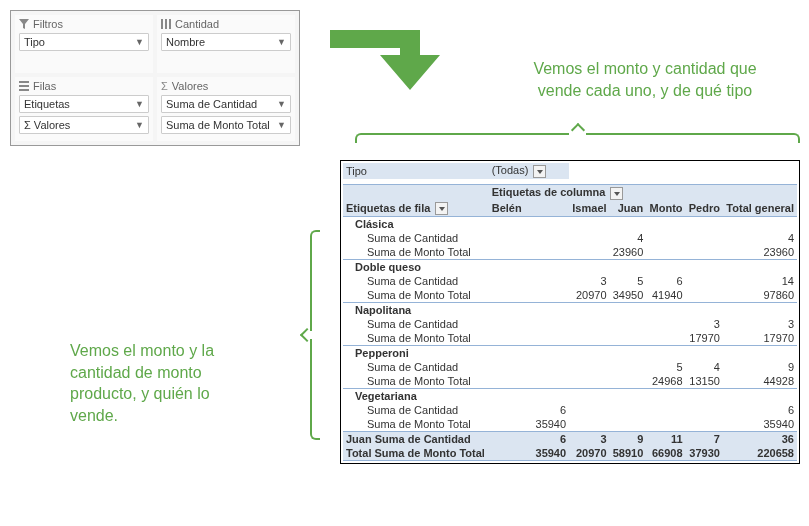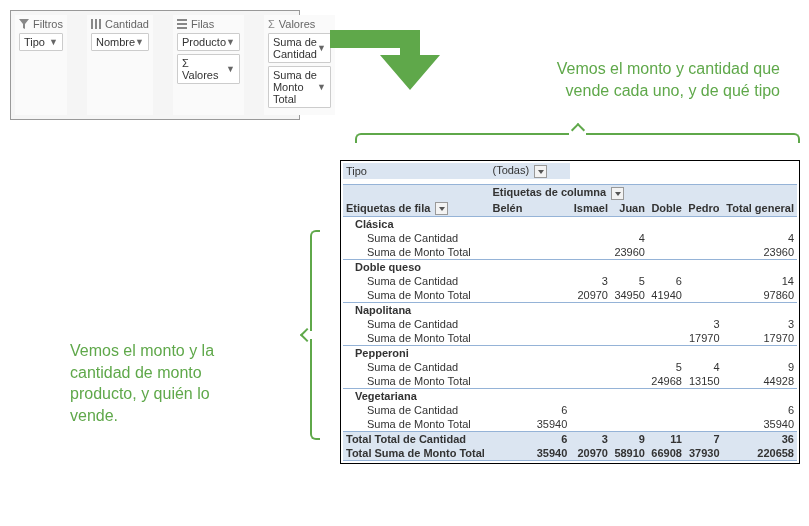--- a/index.html
+++ b/index.html
@@ -15,21 +15,21 @@
   .stage { position: relative; width: 789px; height: 510px; }
 
   
   .field-panel {
     position: absolute; top: 0; left: 0;
     width: 290px;
     border: 1px solid #999;
     background: #f5f5f5;
     padding: 4px;
   }
-  .field-grid { display: grid; grid-template-columns: 1fr 1fr 1fr 1fr; gap: 20px; }
+  .field-grid { display: grid; grid-template-columns: 1fr 1fr; gap: 4px; }
   .field-box {
     background: #fafafa;
     border: none;
     min-height: 58px;
     padding: 3px 4px 4px 4px;
   }
   .field-header {
     color: #666; font-size: 11px; display:flex; align-items:center; gap:4px;
     margin-bottom: 3px;
   }
@@ -47,21 +47,21 @@
 
   
   .arrow-wrap {
     position:absolute; top:0; left:320px; width:130px; height:80px;
   }
 
   
   .green-text {
     color:#5fa84a; font-size:16px; line-height:1.35;
   }
-  .ann-top  { position:absolute; top:48px;  left:500px; width:270px; text-align:right; }
+  .ann-top  { position:absolute; top:48px;  left:500px; width:270px; text-align:center; }
   .ann-left { position:absolute; top:330px; left:60px;  width:190px; }
 
   
   .brace-top {
     position:absolute; top:113px; left:345px; width:445px; height:28px;
   }
   .brace-top .arm {
     position:absolute; top:10px; height:10px; border:2px solid #5fa84a; border-bottom:none;
   }
   .brace-top .arm.left  { left:0;   width:48%; border-right:none; border-top-right-radius:0; border-top-left-radius:6px; }
@@ -153,21 +153,21 @@
       <div class="field-box">
         <div class="field-header">
           <svg viewBox="0 0 10 10">
               <rect x="0" y="0" width="10" height="2" fill="#888"></rect>
               <rect x="0" y="4" width="10" height="2" fill="#888"></rect>
               <rect x="0" y="8" width="10" height="2" fill="#888"></rect>
             </svg>
           <span>Filas</span>
         </div>
         <div class="field-item">
-          <span>Producto</span>
+          <span>Etiquetas</span>
           <span class="caret">▼</span>
         </div>
         <div class="field-item">
           <span>Σ Valores</span>
           <span class="caret">▼</span>
         </div>
       </div>
       <div class="field-box">
         <div class="field-header">
           <span style="color:#888">Σ</span>
@@ -230,21 +230,21 @@
       </tr>
 
       <tr class="row-sep">
         <td class="blue-cell hdr">
           <span>Etiquetas de fila</span>
           <span class="dd-btn"></span>
         </td>
         <td class="blue-cell hdr">Belén</td>
         <td class="blue-cell hdr num">Ismael</td>
         <td class="blue-cell hdr num">Juan</td>
-        <td class="blue-cell hdr num">Doble</td>
+        <td class="blue-cell hdr num">Monto</td>
         <td class="blue-cell hdr num">Pedro</td>
         <td class="blue-cell hdr num">Total general</td>
       </tr>
 
       </tbody>
         <tbody id="pivot-body">
           <tr class="section-top">
             <td class="hdr indent1">Clásica</td>
             <td></td>
             <td></td>
@@ -376,21 +376,21 @@
             <td class="num"></td>
             <td class="num"></td>
             <td class="num"></td>
             <td class="num"></td>
             <td class="num">35940</td>
           </tr>
         </tbody>
 
       <tbody>
           <tr class="top-border">
-        <td class="totals-bg">Total Total de Cantidad</td>
+        <td class="totals-bg">Juan Suma de Cantidad</td>
         <td class="totals-bg num">6</td>
         <td class="totals-bg num">3</td>
         <td class="totals-bg num">9</td>
         <td class="totals-bg num">11</td>
         <td class="totals-bg num">7</td>
         <td class="totals-bg num">36</td>
       </tr>
       <tr class="row-sep">
         <td class="totals-bg">Total Suma de Monto Total</td>
         <td class="totals-bg num">35940</td>

